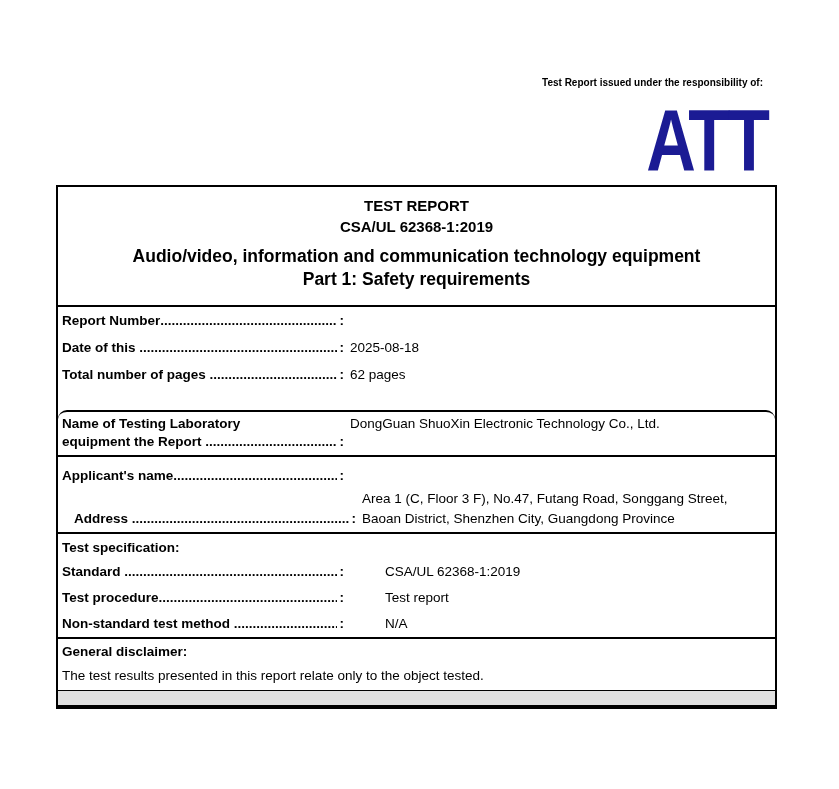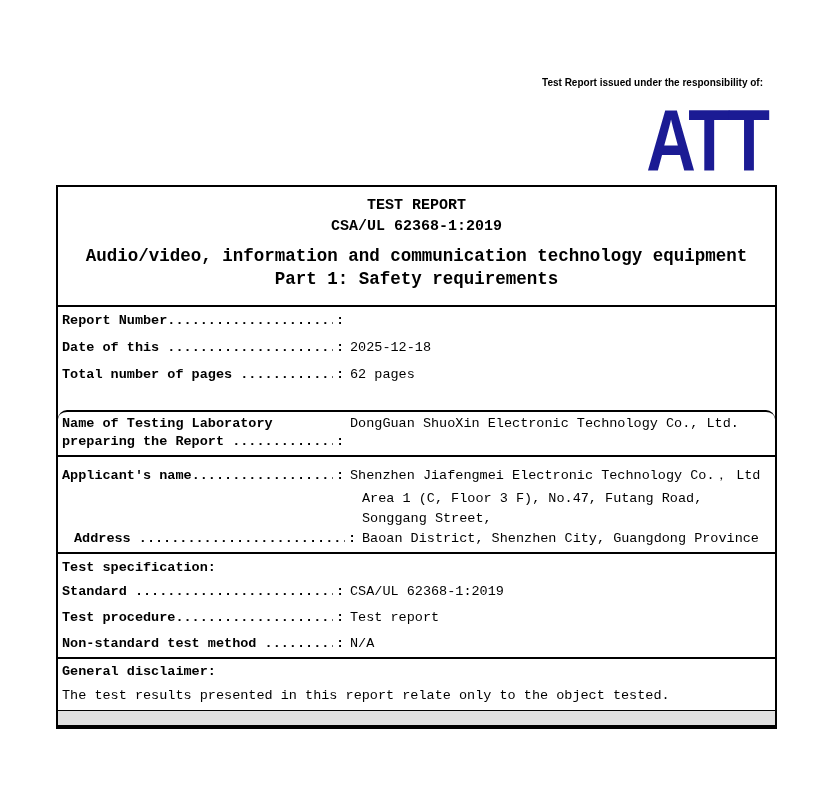--- a/index.html
+++ b/index.html
@@ -34,21 +34,21 @@
 
   
   .doc-table {
     position: absolute;
     left: 56px; top: 185px;
     width: 721px;
     border: 2px solid #000;
     border-bottom-width: 4px;
     background: #fff;
   }
-  .sect { border-top: 2px solid #000; font-family: Liberation Mono, monospace; }
+  .sect { border-top: 2px solid #000; }
   .sect:first-child { border-top: none; }
 
   
   .title-sect { padding: 8px 6px 14px 6px; text-align: center; }
   .title-main { font-size: 15px; font-weight: bold; line-height: 21px; }
   .title-scope { font-size: 17.5px; font-weight: bold; line-height: 23px; margin-top: 8px; }
 
   
   .fields { padding-top: 0; padding-bottom: 22px; }
   .frow { display: flex; align-items: baseline; line-height: 27px; font-size: 13.5px; }
@@ -71,21 +71,21 @@
   .lab-l2 { display: flex; align-items: baseline; overflow: hidden; }
 
   
   .app-sect { padding-top: 5px; padding-bottom: 3px; }
   .addr-row { line-height: 20px; align-items: flex-end; margin-left: 12px; }
   .addr-lines div { line-height: 20px; }
 
   
   .spec-sect { padding-top: 3px; }
   .sect-header { font-size: 13.5px; font-weight: bold; line-height: 22px; padding-left: 4px; }
-  .spec-sect .frow { line-height: 26px; }
+  .spec-sect .frow { line-height: 26px; gap: 35px; }
 
   
   .disc-sect { padding-top: 2px; padding-bottom: 1px; }
   .disc-text { font-size: 13.5px; line-height: 26px; padding-left: 4px; font-weight: normal; }
 
   
   .shaded-row {
     height: 15px;
     border-top: 1px solid #000;
     background: #e0e0e0;
@@ -115,54 +115,53 @@
             <span class="leader">....................................................................................................</span>
             <span class="colon">:</span>
         </div>
       </div>
       <div class="frow">
         <div class="label-cell">
           <span class="lt">Date of this </span>
             <span class="leader">....................................................................................................</span>
             <span class="colon">:</span>
         </div>
-        <div class="value-cell">2025-12-18</div>
+        <div class="value-cell">2025-08-18</div>
       </div>
       <div class="frow">
         <div class="label-cell">
           <span class="lt">Total number of pages </span>
             <span class="leader">....................................................................................................</span>
             <span class="colon">:</span>
         </div>
         <div class="value-cell">62 pages</div>
       </div>
     </div>
 
     <div class="sect lab-sect">
       <div class="lab-row">
         <div class="lab-label">
           <div>Name of Testing Laboratory</div>
           <div class="lab-l2">
-            <span class="lt">preparing the Report </span>
+            <span class="lt">equipment the Report </span>
               <span class="leader">....................................................................................................</span>
               <span class="colon">:</span>
           </div>
         </div>
         <div class="value-cell">DongGuan ShuoXin Electronic Technology Co., Ltd.</div>
       </div>
     </div>
 
     <div class="sect fields app-sect">
       <div class="frow">
         <div class="label-cell">
           <span class="lt">Applicant's name</span>
             <span class="leader">....................................................................................................</span>
             <span class="colon">:</span>
         </div>
-        <div class="value-cell">Shenzhen Jiafengmei Electronic Technology Co.， Ltd</div>
       </div>
       <div class="frow addr-row">
         <div class="label-cell">
           <span class="lt">Address </span>
             <span class="leader">....................................................................................................</span>
             <span class="colon">:</span>
         </div>
         <div class="value-cell addr-lines">
           <div>Area 1 (C, Floor 3 F), No.47, Futang Road, Songgang Street,</div>
           <div>Baoan District, Shenzhen City, Guangdong Province</div>

